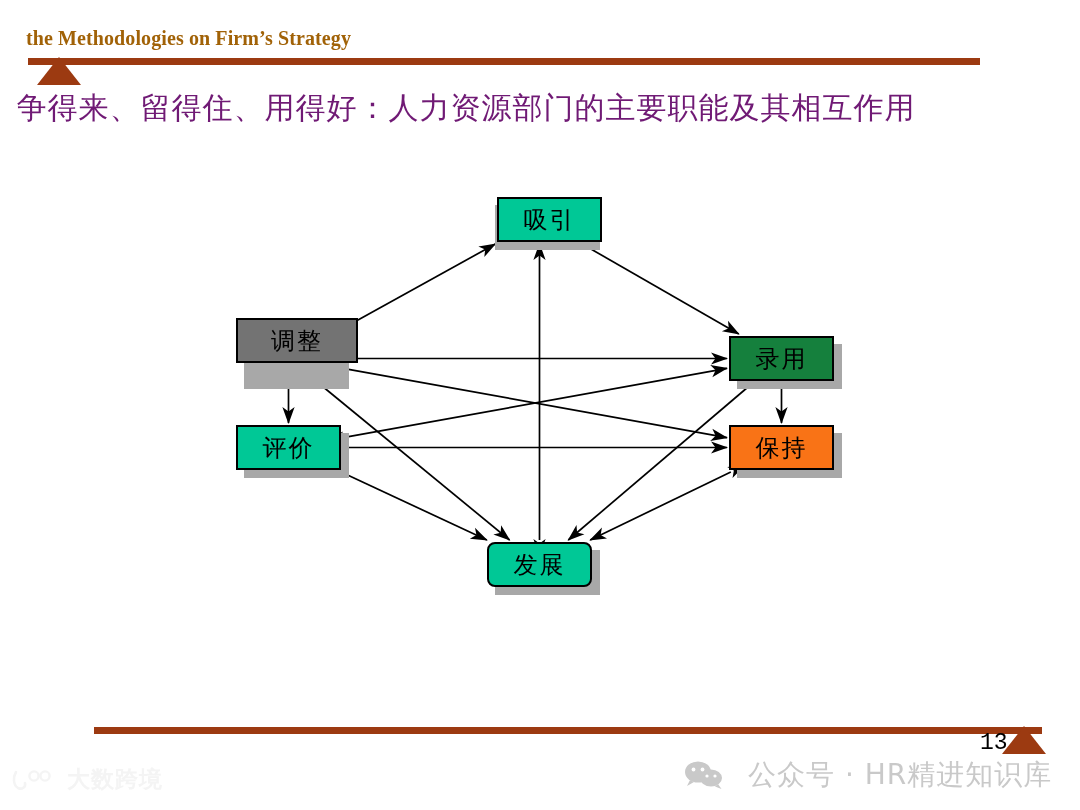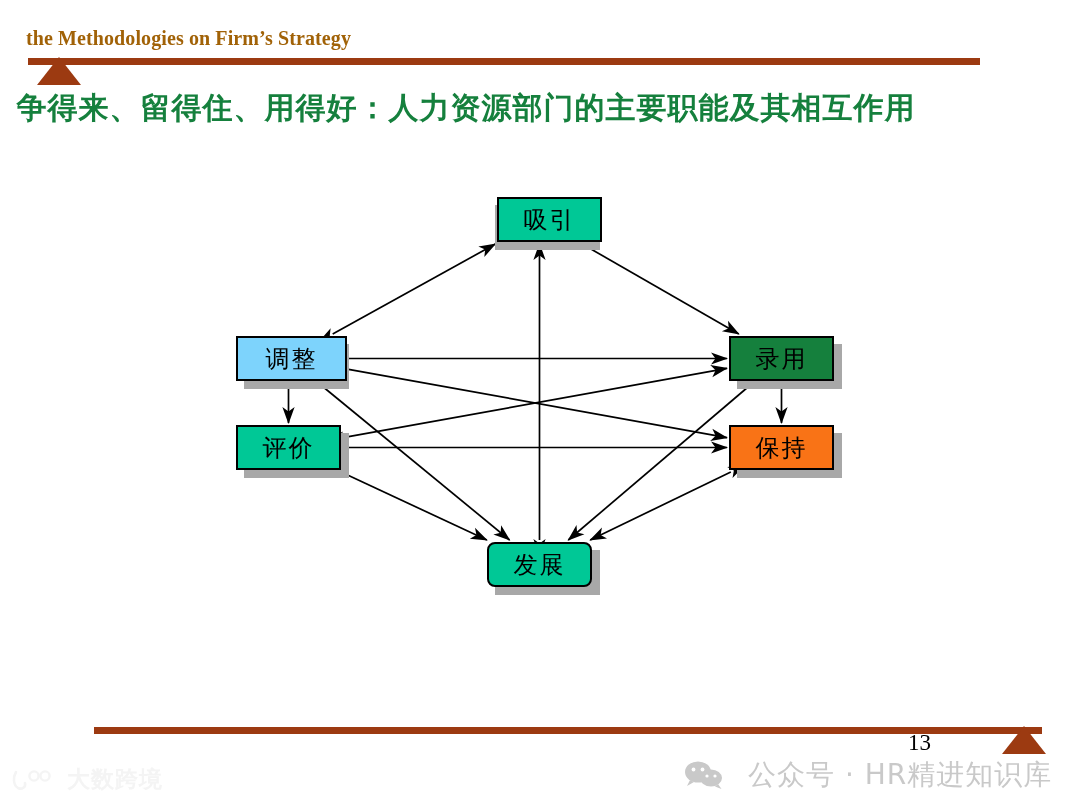--- a/index.html
+++ b/index.html
@@ -47,24 +47,24 @@
   }
 
   
   #slide-title {
     position: absolute;
     left: 0;
     top: 88px;
     width: 932px;
     text-align: center;
     font-family: "DejaVu Serif", "Liberation Serif", serif;
-    font-weight: bold;
+    font-weight: normal;
     font-size: 30px;
     letter-spacing: 1px;
-    color: #15803d;
+    color: #701a75;
   }
 
   
   #diagram {
     position: absolute;
     left: 0;
     top: 150px;
     width: 1080px;
     height: 500px;
   }
@@ -107,23 +107,23 @@
     left: 1002px;
     top: 726px;
     width: 0;
     height: 0;
     border-left: 22px solid transparent;
     border-right: 22px solid transparent;
     border-bottom: 28px solid #9C3A11;
   }
   #page-number {
     position: absolute;
-    left: 908px;
+    left: 980px;
     top: 730px;
-    font-family: Liberation Serif, serif;
+    font-family: Liberation Mono, monospace;
     font-size: 23px;
     color: #000000;
   }
 
   
   #watermark-right {
     position: absolute;
     left: 684px;
     top: 756px;
     display: flex;
@@ -187,21 +187,21 @@
         <line x1="341.1" y1="322.0" x2="486.9" y2="390.0" marker-end="url(#ah)" marker-start="url(#ah-start)"></line>
         <line x1="730.8" y1="322.0" x2="590.2" y2="390.0" marker-end="url(#ah)" marker-start="url(#ah-start)"></line>
         <line x1="318.4" y1="233.0" x2="509.6" y2="390.0" marker-end="url(#ah)" marker-start="url(#ah-start)"></line>
         <line x1="752.7" y1="233.0" x2="568.3" y2="390.0" marker-end="url(#ah)" marker-start="url(#ah-start)"></line>
       </g>
   </svg>
   <div id="nodes-layer">
       <div class="node-shadow" style="left: 495px; top: 55px; width: 105px; height: 45px; background: rgb(168, 168, 168);"></div>
       <div class="node" style="left: 497px; top: 47px; width: 105px; height: 45px; background: rgb(0, 200, 150); border-color: rgb(0, 0, 0);">吸引</div>
       <div class="node-shadow" style="left: 244px; top: 194px; width: 105px; height: 45px; background: rgb(168, 168, 168);"></div>
-      <div class="node" style="left: 236px; top: 186px; width: 111px; height: 45px; background: #7dd3fc; border-color: rgb(0, 0, 0);">调整</div>
+      <div class="node" style="left: 236px; top: 168px; width: 122px; height: 45px; background: #737373; border-color: rgb(0, 0, 0);">调整</div>
       <div class="node-shadow" style="left: 737px; top: 194px; width: 105px; height: 45px; background: rgb(168, 168, 168);"></div>
       <div class="node" style="left: 729px; top: 186px; width: 105px; height: 45px; background: #15803d; border-color: rgb(0, 0, 0);">录用</div>
       <div class="node-shadow" style="left: 244px; top: 283px; width: 105px; height: 45px; background: rgb(168, 168, 168);"></div>
       <div class="node" style="left: 236px; top: 275px; width: 105px; height: 45px; background: rgb(0, 200, 150); border-color: rgb(0, 0, 0);">评价</div>
       <div class="node-shadow" style="left: 737px; top: 283px; width: 105px; height: 45px; background: rgb(168, 168, 168);"></div>
       <div class="node" style="left: 729px; top: 275px; width: 105px; height: 45px; background: #f97316; border-color: rgb(0, 0, 0);">保持</div>
       <div class="node-shadow" style="left: 495px; top: 400px; width: 105px; height: 45px; background: rgb(168, 168, 168);"></div>
       <div class="node" style="left: 487px; top: 392px; width: 105px; height: 45px; background: rgb(0, 200, 150); border-color: rgb(0, 0, 0); border-radius: 8px;">发展</div>
     </div>
 </div>

